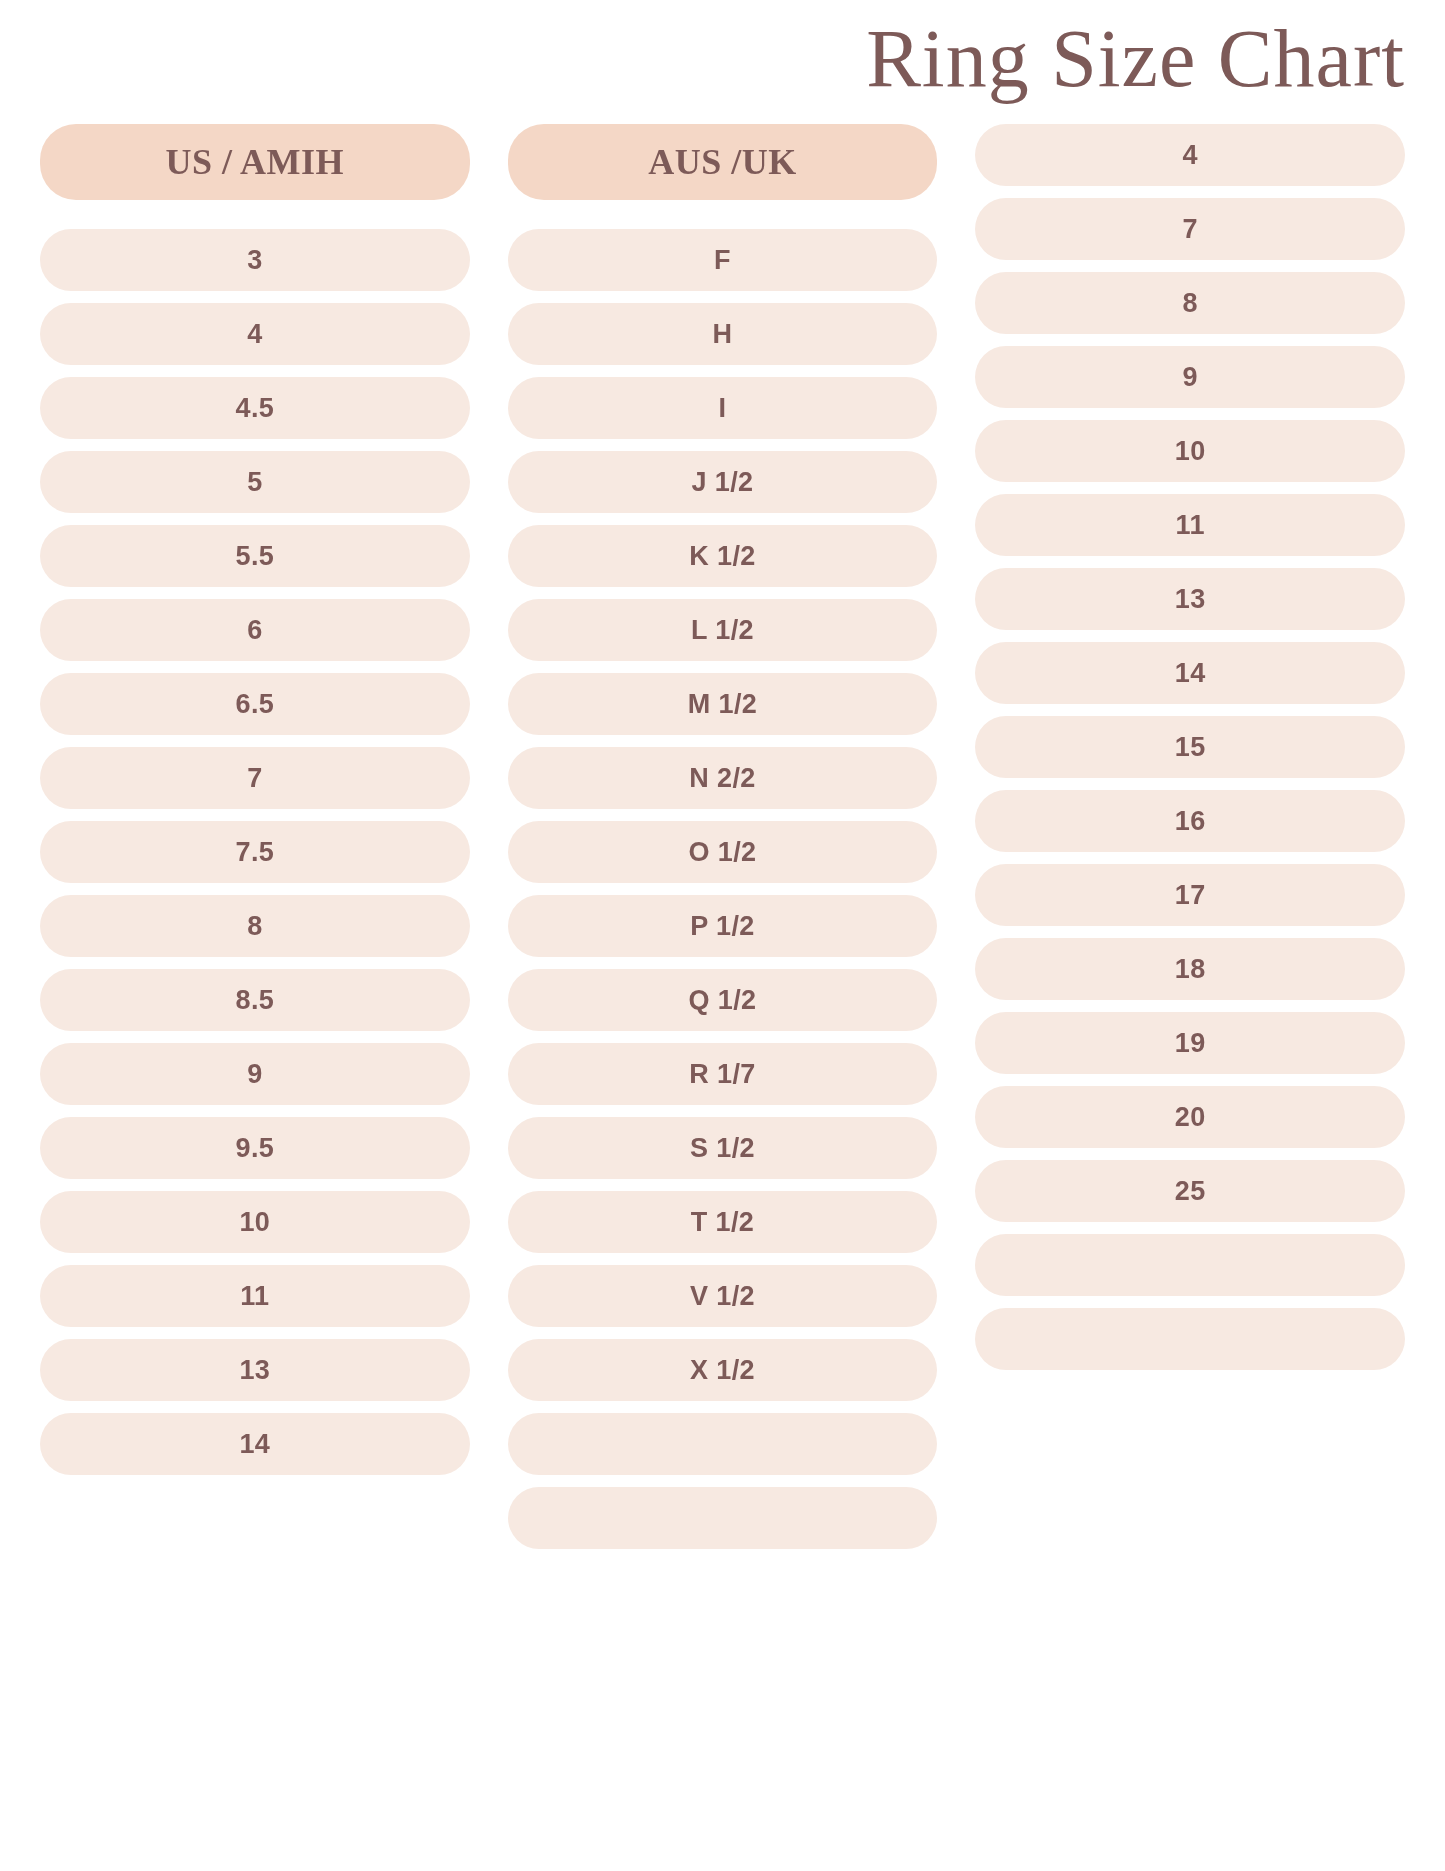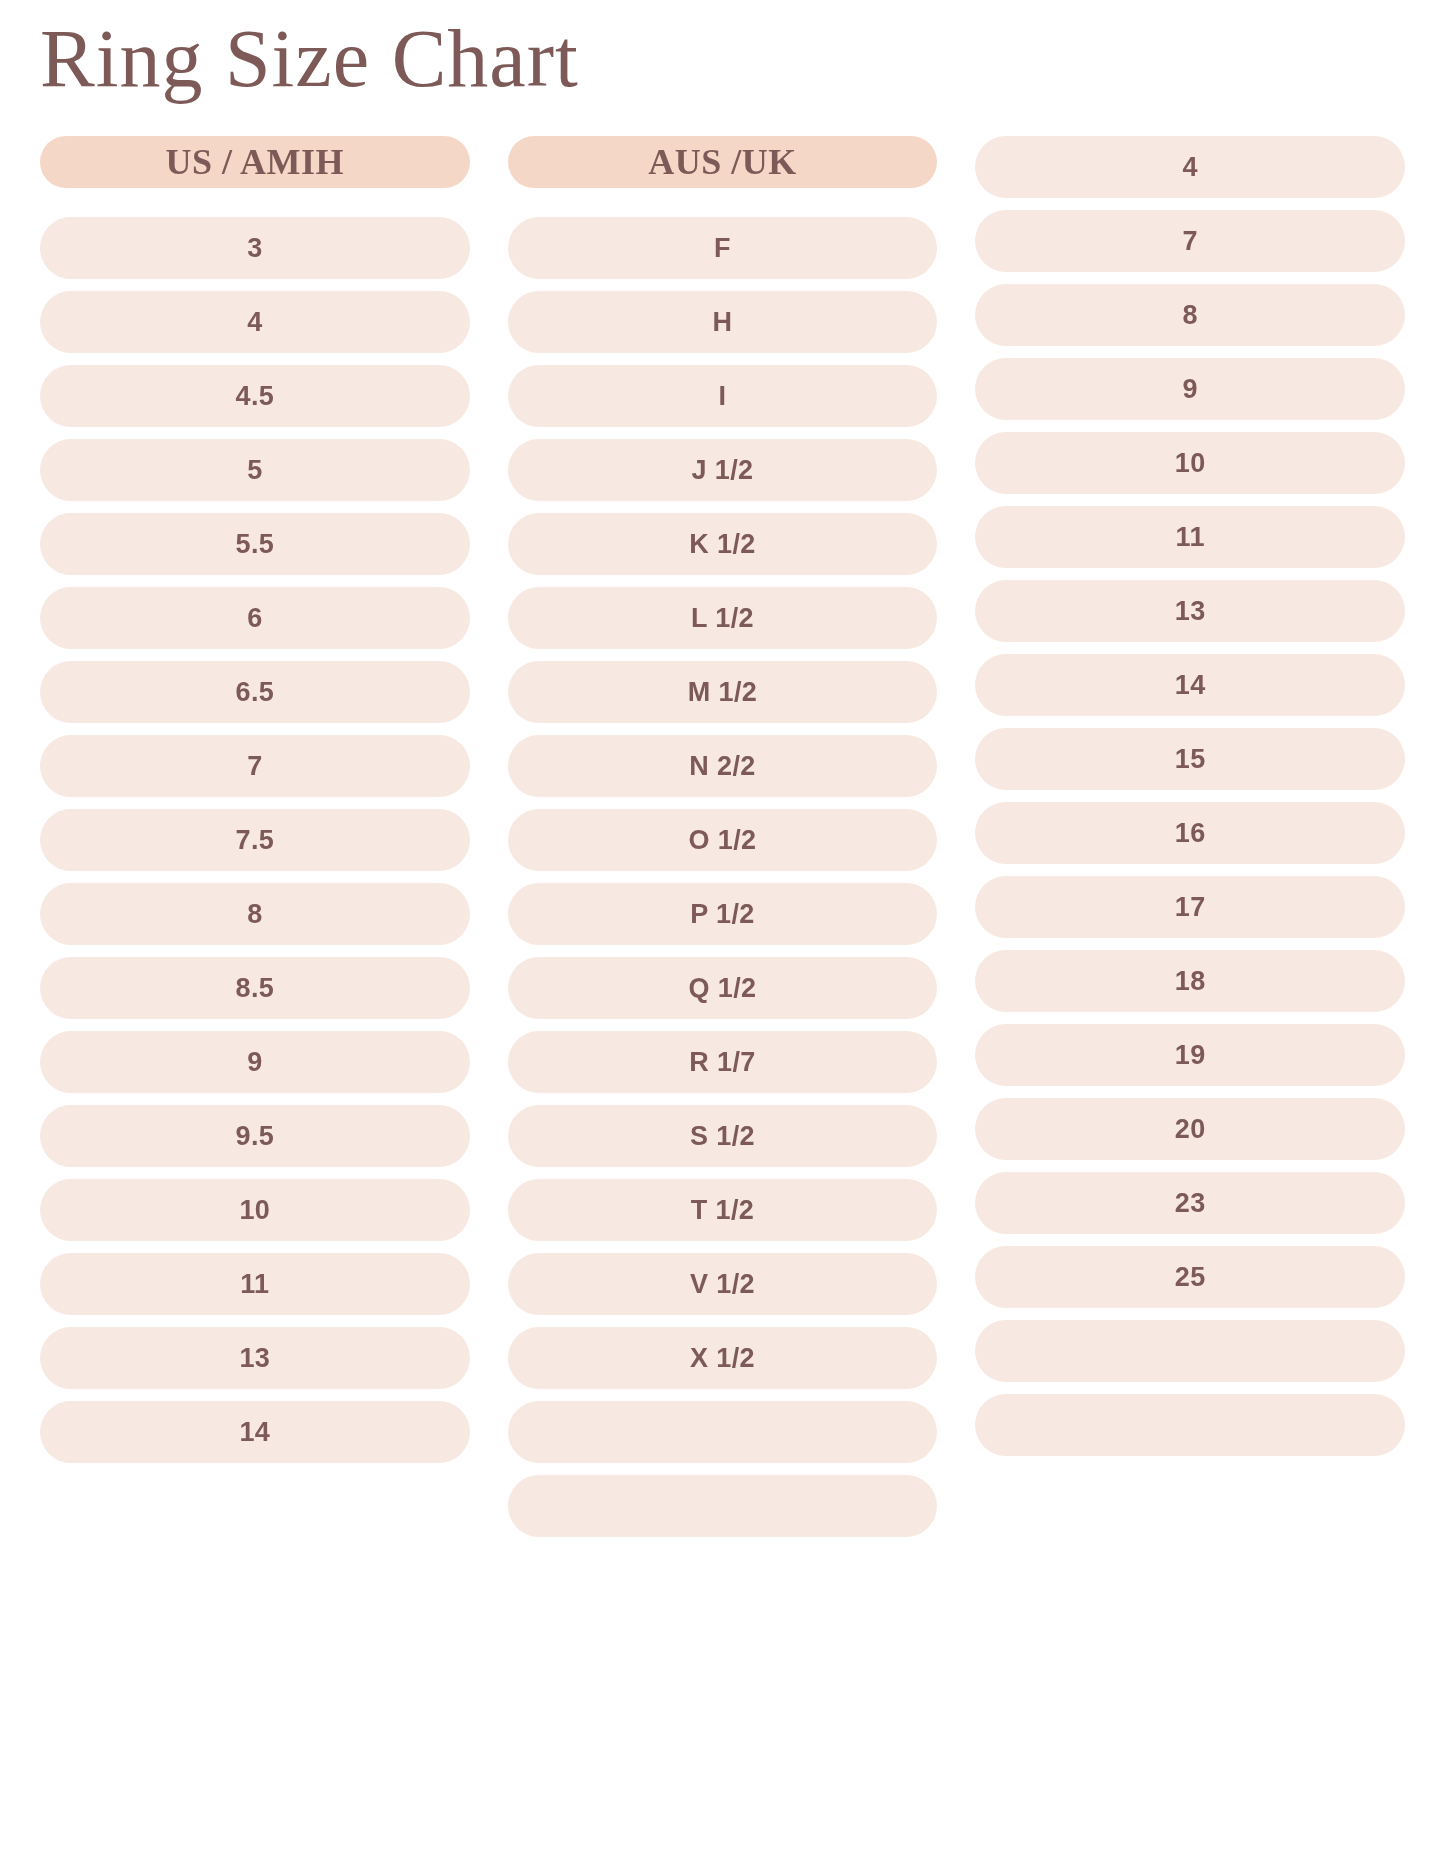--- a/index.html
+++ b/index.html
@@ -15,45 +15,45 @@
   }
   .page {
     position: relative;
     width: 1445px;
     height: 1871px;
     box-sizing: border-box;
     padding: 0 40px;
     background: #ffffff;
   }
   .chart-title {
-    text-align: left;
+    text-align: right;
     font-family: "Liberation Serif", "DejaVu Serif", serif;
     font-size: 82px;
     line-height: 1;
     font-weight: 400;
     color: #7d5a58;
     letter-spacing: 1px;
     padding-top: 18px;
-    margin: 0 0 36px 0;
+    margin: 0 0 24px 0;
   }
   .columns {
     display: flex;
     justify-content: space-between;
     align-items: flex-start;
     gap: 38px;
   }
   .column {
     flex: 1 1 0;
     min-width: 0;
     display: flex;
     flex-direction: column;
     gap: 12px;
   }
   .col-header {
-    height: 52px;
+    height: 76px;
     border-radius: 36px;
     background: #f4d7c6;
     display: flex;
     align-items: center;
     justify-content: center;
     font-family: "Liberation Serif", "DejaVu Serif", serif;
     font-size: 36px;
     font-weight: 700;
     color: #7d5a58;
     letter-spacing: 0.5px;
@@ -136,20 +136,19 @@
       <div class="cell">10</div>
       <div class="cell">11</div>
       <div class="cell">13</div>
       <div class="cell">14</div>
       <div class="cell">15</div>
       <div class="cell">16</div>
       <div class="cell">17</div>
       <div class="cell">18</div>
       <div class="cell">19</div>
       <div class="cell">20</div>
-      <div class="cell">23</div>
       <div class="cell">25</div>
       <div class="cell empty"></div>
       <div class="cell empty"></div>
     </div>
 
   </div>
 </div>
 
 </body></html>

